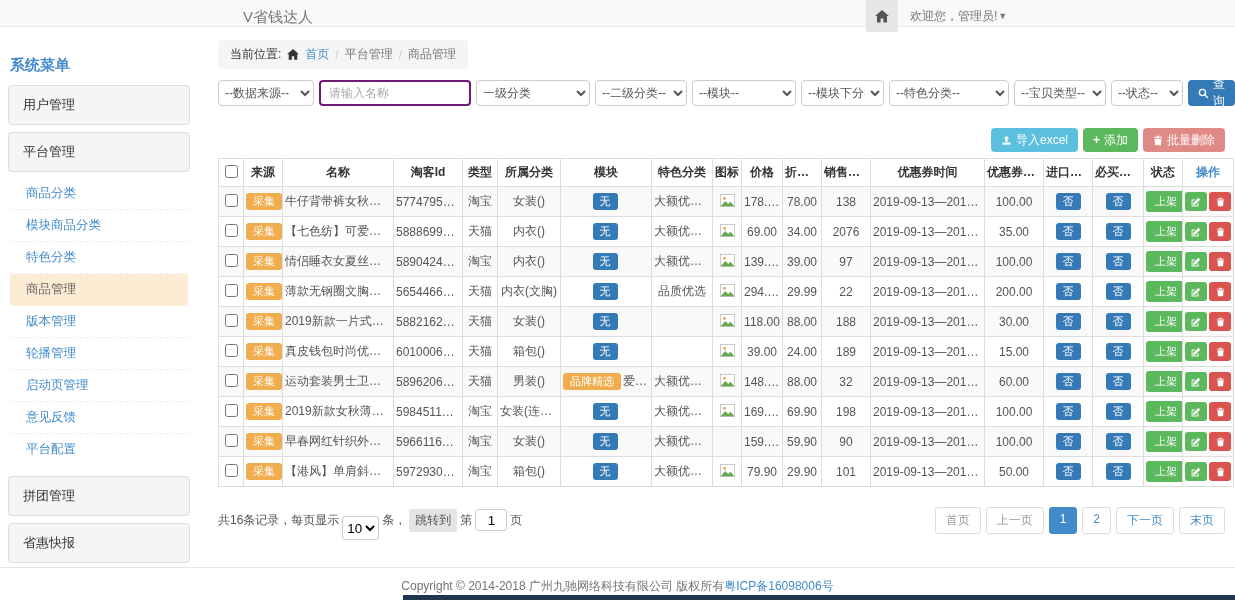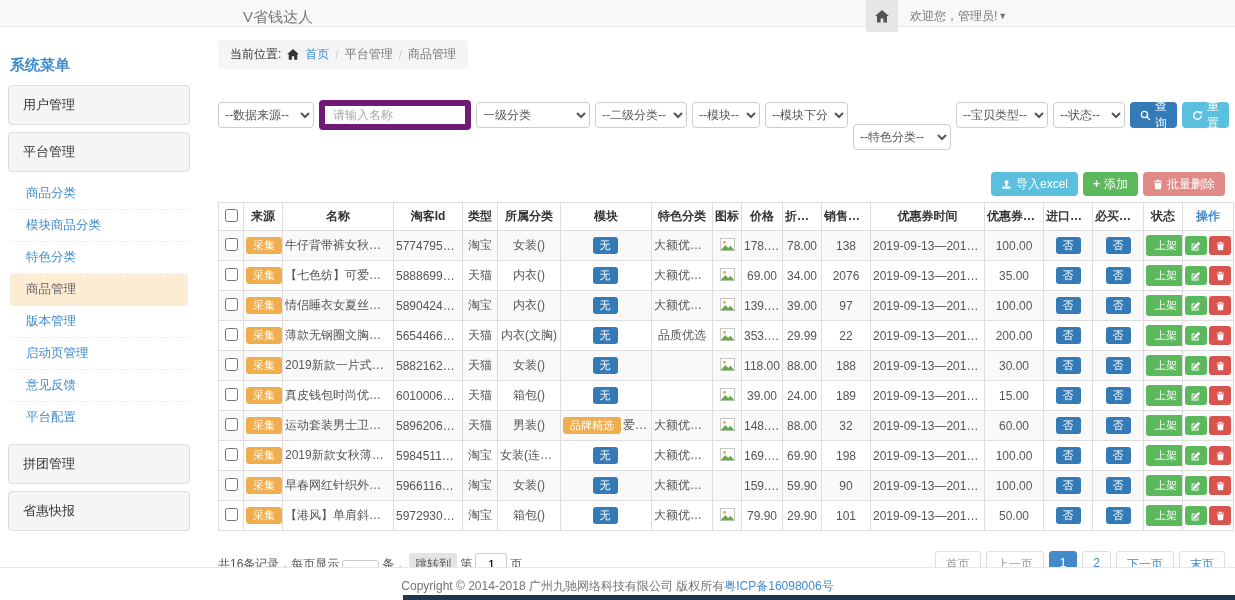--- a/index.html
+++ b/index.html
@@ -30,21 +30,21 @@
   .main { position:absolute; left:218px; top:40px; width:1007px; }
   .breadcrumb { display:inline-flex; align-items:center; gap:6px; background:#f5f5f5;
     border-radius:4px; padding:6px 12px; color:#333; }
   .breadcrumb .link { color:#428bca; cursor:pointer; }
   .breadcrumb .sep { color:#ccc; }
   .breadcrumb .muted { color:#777; }
 
   .filter-bar { margin-top:11px; display:flex; align-items:center; gap:5px; flex-wrap:nowrap; }
   .filter-bar select { height:26px; border:1px solid #ccc; border-radius:4px; background:#fff;
     color:#555; font-size:12px; padding:0 2px; font-family:inherit; }
-  .name-input { height:26px; width:152px; border:6px solid #701a75; border-radius:4px; padding:9px 8px;
+  .name-input { height:26px; width:152px; border:2px solid #701a75; border-radius:4px; padding:9px 8px;
     font-size:12px; color:#555; font-family:inherit; }
   .name-input::placeholder { color:#aaa; }
   .btn { display:inline-flex; align-items:center; gap:4px; border:none; border-radius:4px;
     color:#fff; font-size:12px; padding:0 10px; height:26px; cursor:pointer; font-family:inherit; }
   .btn-primary { background:#337ab7; }
   .btn-info { background:#5bc0de; }
   .btn-success { background:#5cb85c; }
   .btn-danger-soft { background:#df8a87; }
 
   .actions-bar { margin-top:22px; display:flex; justify-content:flex-end; gap:5px; }
@@ -113,20 +113,21 @@
   <div class="side-title">系统菜单</div>
   <div>
       <div class="group-header">用户管理</div>
       <div class="group-header">平台管理</div>
       <div class="submenu">
         <div class="submenu-item">商品分类</div>
         <div class="submenu-item">模块商品分类</div>
         <div class="submenu-item">特色分类</div>
         <div class="submenu-item active">商品管理</div>
         <div class="submenu-item">版本管理</div>
+        <div class="submenu-item">轮播管理</div>
         <div class="submenu-item">启动页管理</div>
         <div class="submenu-item">意见反馈</div>
         <div class="submenu-item">平台配置</div>
       </div>
       <div class="group-header">拼团管理</div>
       <div class="group-header">省惠快报</div>
     </div>
 </div>
 
 <div class="main">
@@ -144,23 +145,23 @@
     <span class="sep">/</span>
     <span class="muted">商品管理</span>
   </div>
 
   <div class="filter-bar">
     <span style="display:flex;gap:5px;align-items:center;">
         <select style="width: 96px;"><option>--数据来源--</option></select>
         <input class="name-input" placeholder="请输入名称" style="">
         <select style="width: 114px;"><option>一级分类</option></select>
         <select style="width: 92px;"><option>--二级分类--</option></select>
-        <select style="width: 68px;"><option>--模块--</option></select>
+        <select style="width: 104px;"><option>--模块--</option></select>
         <select style="width: 83px;"><option>--模块下分类--</option></select>
-        <select style="width: 98px; margin-top: 44px;"><option>--特色分类--</option></select>
+        <select style="width: 120px;"><option>--特色分类--</option></select>
         <select style="width: 92px;"><option>--宝贝类型--</option></select>
         <select style="width: 72px;"><option>--状态--</option></select>
       </span>
     <button class="btn btn-primary">
       <span>
         <svg width="11" height="11" viewBox="0 0 16 16" fill="none" stroke="#fff" stroke-width="2">
             <circle cx="6.5" cy="6.5" r="4.5"></circle>
             <path d="M10 10l4.5 4.5"></path>
           </svg>
       </span>
@@ -397,21 +398,21 @@
     <td>品质优选</td>
     <td>
       <span style="display:inline-block;">
         <svg width="15" height="13" viewBox="0 0 20 17">
                 <rect x="0.5" y="0.5" width="19" height="16" fill="#fff" stroke="#b9b9b9"></rect>
                 <circle cx="6" cy="5.5" r="2" fill="#f0ad4e"></circle>
                 <path d="M1 16l6-7 4 4 3-3 5 6z" fill="#6aa84f"></path>
               </svg>
       </span>
     </td>
-    <td>353.98</td>
+    <td>294.99</td>
     <td>29.99</td>
     <td>22</td>
     <td>2019-09-13—2019-09-17</td>
     <td>200.00</td>
     <td><span class="badge bg-primary">否</span></td>
     <td><span class="badge bg-primary">否</span></td>
     <td><span class="btn-status">上架</span></td>
     <td>
       <span class="op-btn op-edit">
         <span>

